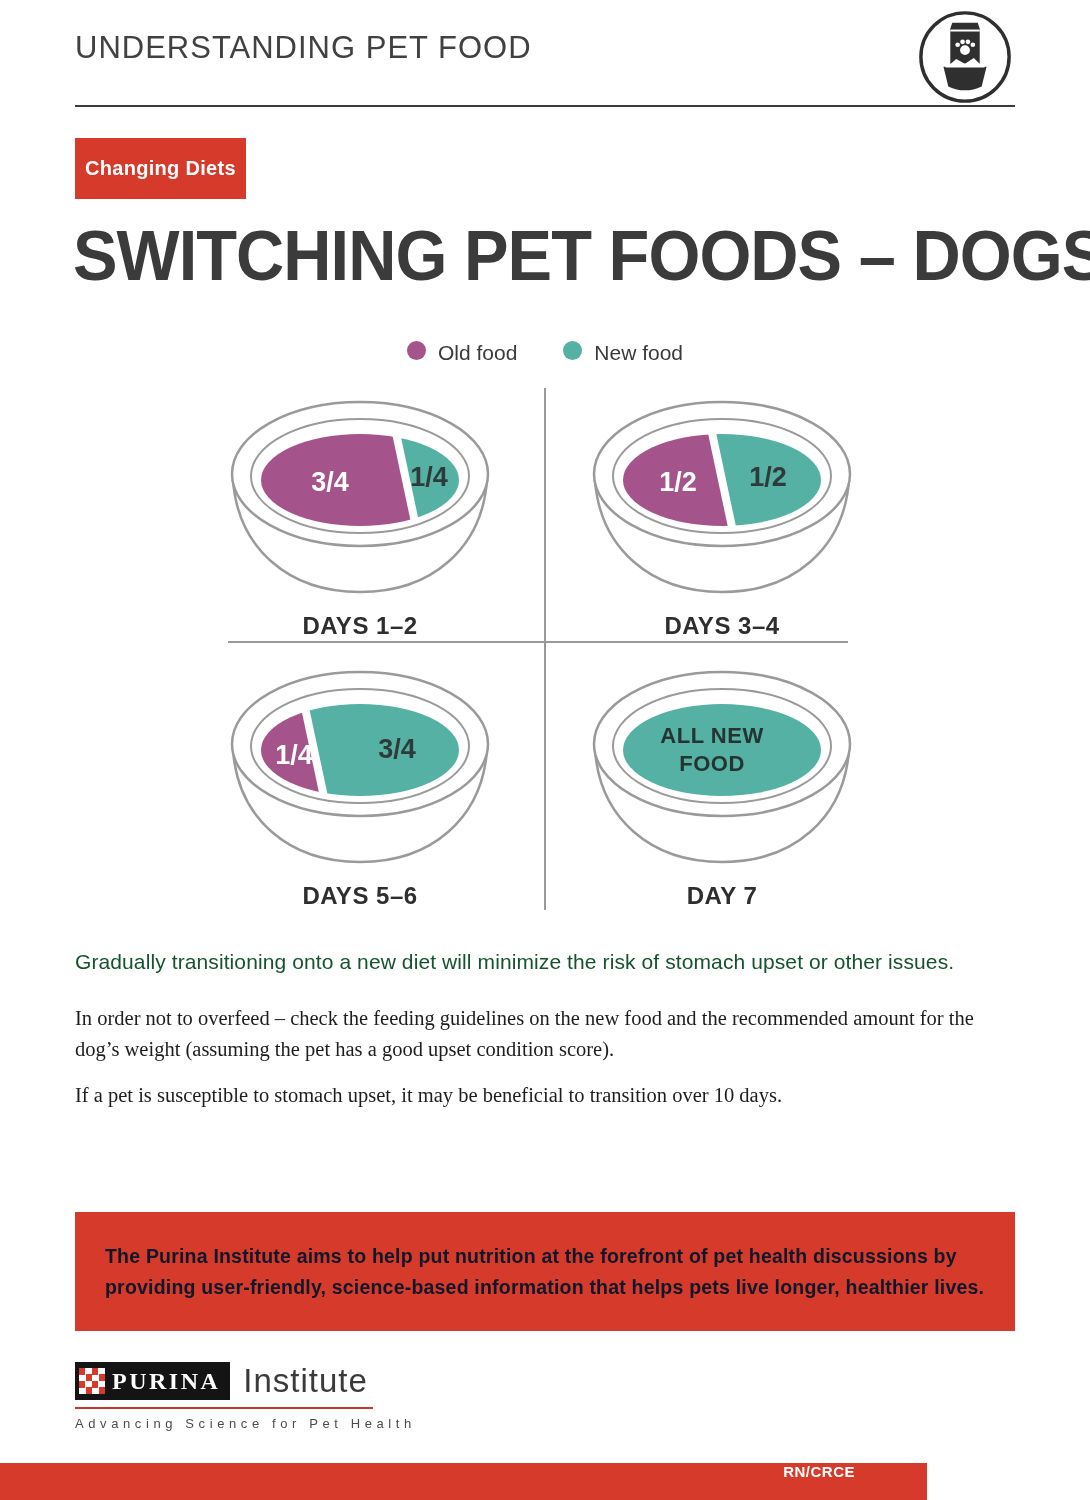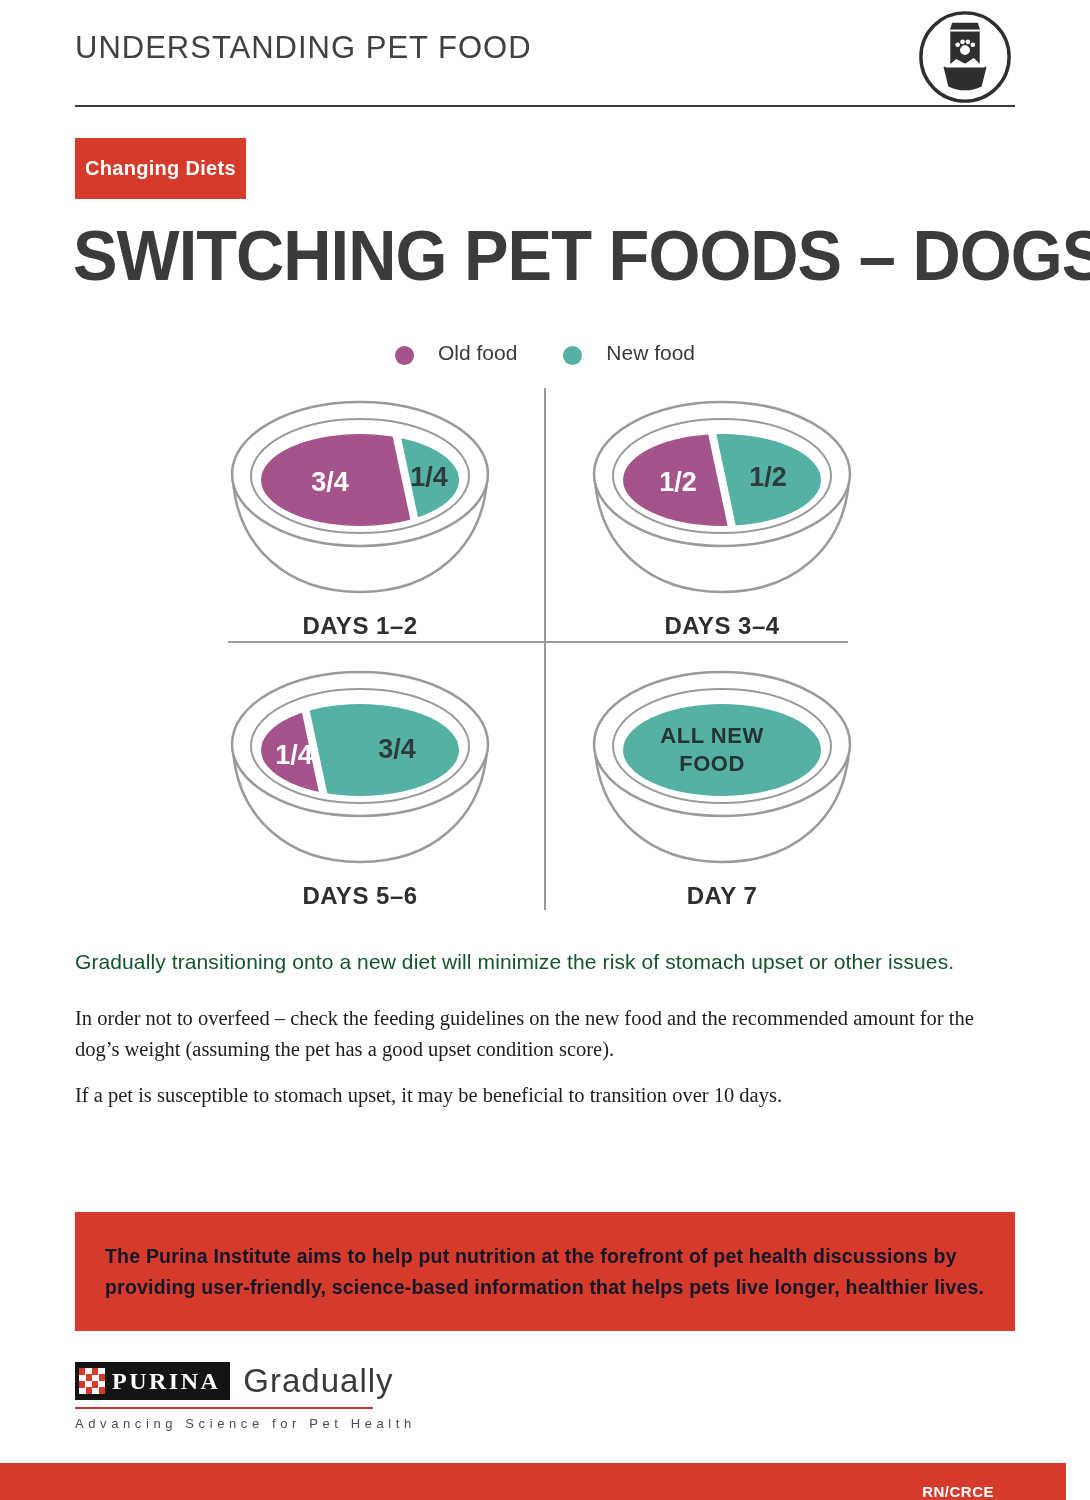--- a/index.html
+++ b/index.html
@@ -17,21 +17,21 @@
          font-size:20px;font-weight:bold;padding:19px 10px;letter-spacing:0.3px;}
 
   
   .main-title{position:absolute;left:73px;top:215px;font-size:71px;font-weight:bold;
               color:#3b3b3b;letter-spacing:-1px;white-space:nowrap;
               transform:scaleX(0.94);transform-origin:left top;}
 
   
   .legend{position:absolute;left:0;top:341px;width:1090px;display:flex;
           justify-content:center;gap:46px;}
-  .legend-item{display:flex;align-items:flex-end;gap:24px;font-size:21px;color:#3a3a3a;}
+  .legend-item{display:flex;align-items:flex-start;gap:12px;font-size:21px;color:#3a3a3a;}
   .dot{width:19px;height:19px;border-radius:50%;}
 
   
   .bowl{position:absolute;width:300px;}
   .bowl svg{display:block;}
   .bowl-label{margin-top:2px;text-align:center;font-size:24px;font-weight:bold;
               color:#2e2e2e;letter-spacing:0.5px;}
   .frac{position:absolute;transform:translate(-50%,-50%);font-size:27px;font-weight:bold;}
   .frac.on-old{color:#ffffff;}
   .frac.on-new{color:#2f3b3a;}
@@ -63,22 +63,22 @@
            background-image:conic-gradient(#fff 0 25%, #d63a2b 0 50%, #fff 0 75%, #d63a2b 0);
            background-size:13px 13px;}
   .logo-brand{font-family:"Liberation Serif",serif;font-weight:bold;color:#fff;
               font-size:24px;letter-spacing:2.5px;}
   .logo-suffix{font-size:33px;font-weight:300;color:#3a3a3a;letter-spacing:1px;}
   .logo-rule{margin-top:7px;width:298px;height:2px;background:#c0392b;}
   .logo-tagline{margin-top:7px;font-size:13px;letter-spacing:4.6px;color:#4c4c4c;
                 white-space:nowrap;}
 
   
-  .footer{position:absolute;left:0;top:1463px;width:1066px;height:37px;background:#d63a2b;
-          display:flex;align-items:flex-end;justify-content:flex-end;box-sizing:border-box;
+  .footer{position:absolute;left:0;top:1463px;width:927px;height:37px;background:#d63a2b;
+          display:flex;align-items:flex-start;justify-content:flex-end;box-sizing:border-box;
           padding-right:72px;color:#fff;font-size:15px;font-weight:bold;letter-spacing:0.5px;}
 </style>
 </head>
 <body>
 
 <div class="page">
 
   <div class="hdr-title">UNDERSTANDING PET FOOD</div>
   <div class="hdr-icon">
     <svg viewBox="0 0 100 100" width="98" height="98">
@@ -202,21 +202,21 @@
   <div class="highlight">
     <span>The Purina Institute aims to help put nutrition at the forefront of pet health discussions by providing user-friendly, science-based information that helps pets live longer, healthier lives.</span>
   </div>
 
   <div class="logo">
     <div class="logo-row">
       <div class="logo-black">
         <span class="checker"></span>
         <span class="logo-brand">PURINA</span>
       </div>
-      <span class="logo-suffix">Gradually</span>
+      <span class="logo-suffix">Institute</span>
     </div>
     <div class="logo-rule"></div>
     <div class="logo-tagline">Advancing Science for Pet Health</div>
   </div>
 
   <div class="footer">
     <span>RN/CRCE</span>
   </div>
 
 </div>

